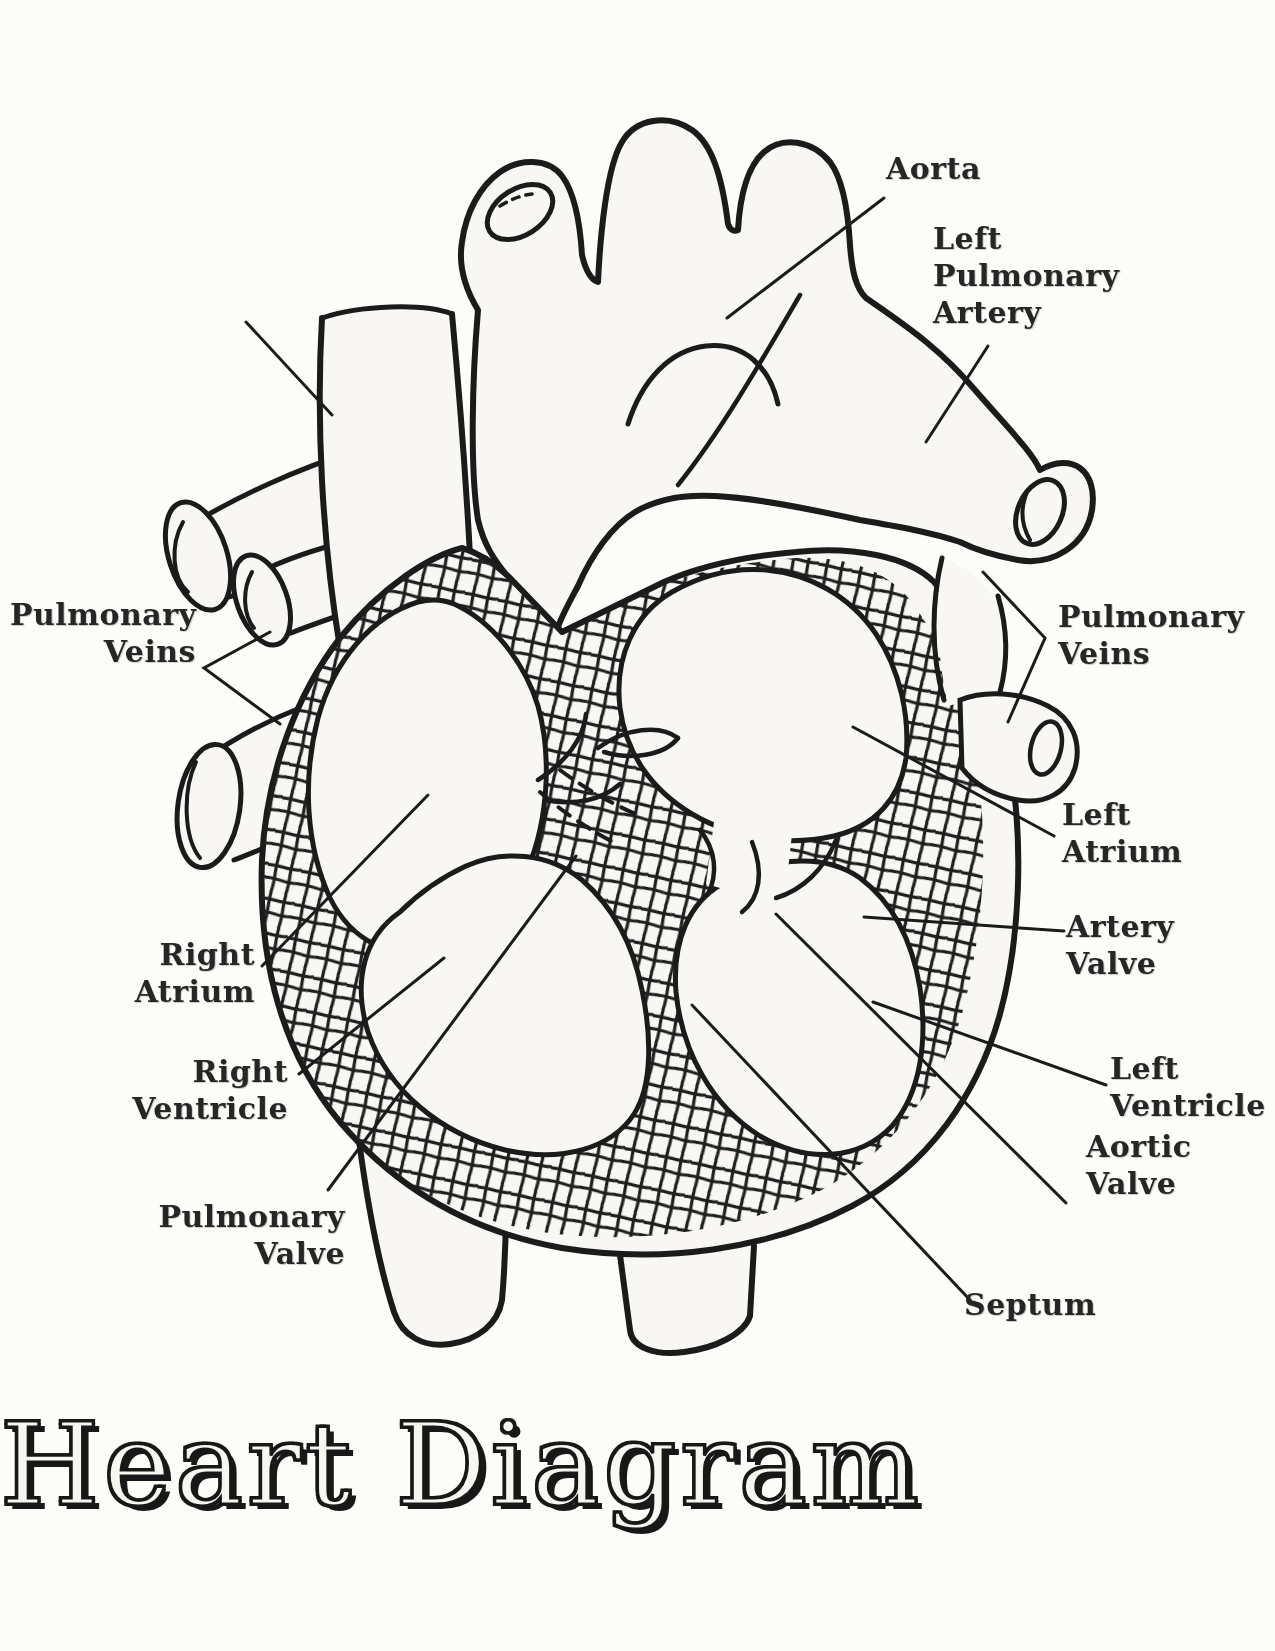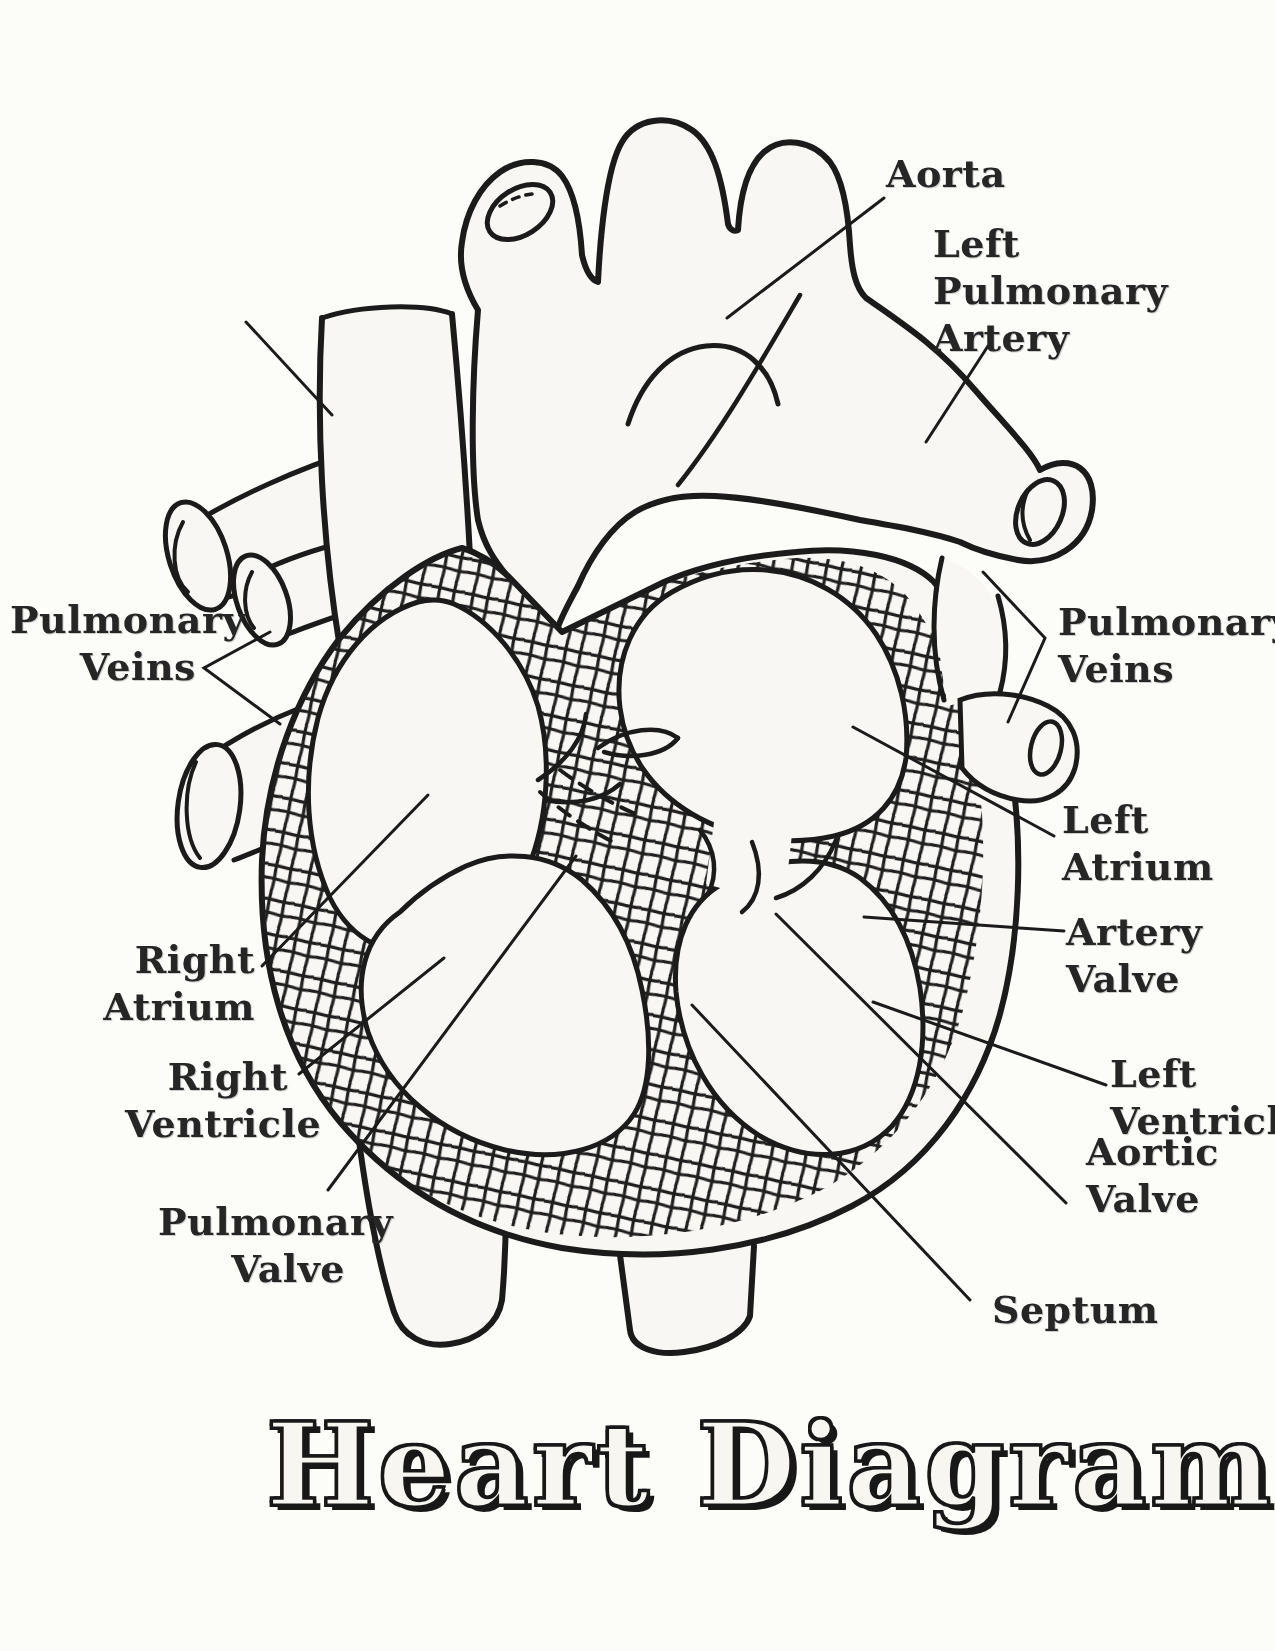--- a/index.html
+++ b/index.html
@@ -2,47 +2,46 @@
 <html><head>
 <meta charset="utf-8">
 <style>
   html,body{margin:0;padding:0;background:#fcfcf9;}
   body{width:1275px;height:1651px;font-family:"DejaVu Serif","Liberation Serif",serif;}
   .stage{position:relative;width:1275px;height:1651px;overflow:hidden;background:#fcfcf9;}
   svg{position:absolute;left:0;top:0;}
   .lbl{
     position:absolute;
     font-weight:bold;
-    font-size:38px;
+    font-size:30px;
     line-height:1.24;
     color:#262626;
     white-space:pre-line;
     letter-spacing:0.5px;
     text-shadow:1px 1px 0 rgba(40,40,40,0.22);
   }
   .ta-r{text-align:right;}
   .ta-c{text-align:center;}
   .ta-l{text-align:left;}
   .title{
     position:absolute;
     left:0;right:0;
     top:1398px;
-    text-align:right;
-    font-weight:bold;
+    text-align:left;
+    font-weight:normal;
     font-size:114px;
     letter-spacing:4px;
     color:#f7f6f1;
     -webkit-text-stroke:3px #181818;
     text-shadow:
       6px 5px 0 #181818,
       -2px -2px 0 #181818,
       2px -2px 0 #181818,
       -2px 2px 0 #181818,
       2px 2px 0 #181818;
-    padding-left: 24px;
   }
 </style>
 </head>
 <body>
 
 <div class="stage">
 
 <svg width="1275" height="1651" viewBox="0 0 1275 1651">
   <defs>
     <pattern id="hatch" width="34" height="34" patternUnits="userSpaceOnUse" patternTransform="rotate(12)">
@@ -194,17 +193,17 @@
 <div class="lbl ta-l" style="left:1066px;top:908px;">Artery
 Valve</div>
 <div class="lbl ta-r" style="left:125px;top:1053px;width:163px;">Right
 Ventricle</div>
 <div class="lbl ta-l" style="left:1110px;top:1050px;">Left
 Ventricle</div>
 <div class="lbl ta-r" style="left:158px;top:1198px;width:187px;">Pulmonary
 Valve</div>
 <div class="lbl ta-l" style="left:1086px;top:1128px;">Aortic
 Valve</div>
-<div class="lbl ta-l" style="left:992px;top:1286px;">Septum</div>
+<div class="lbl ta-l" style="left:964px;top:1286px;">Septum</div>
 
 <div class="title">Heart Diagram</div>
 
 </div>
 
 </body></html>

